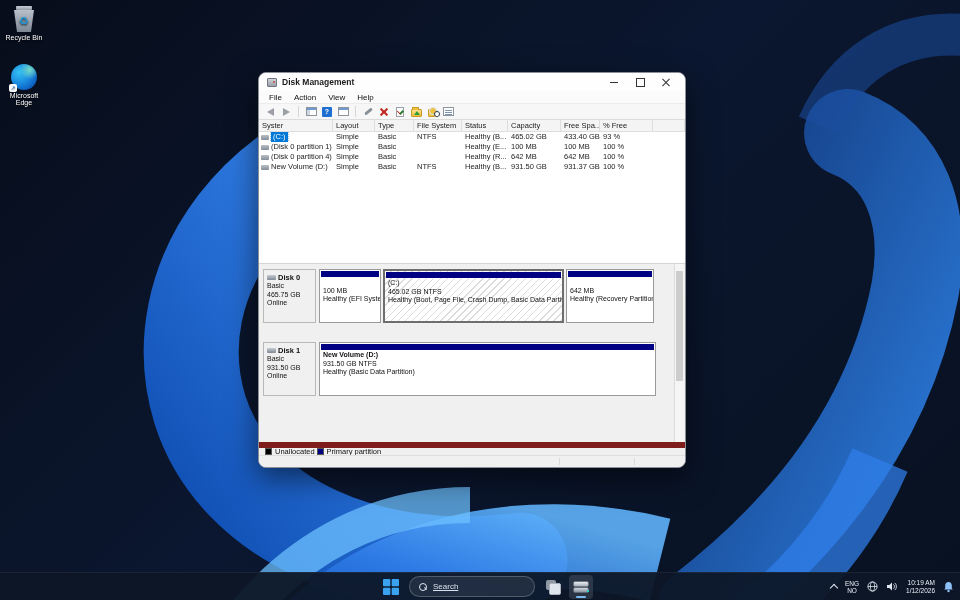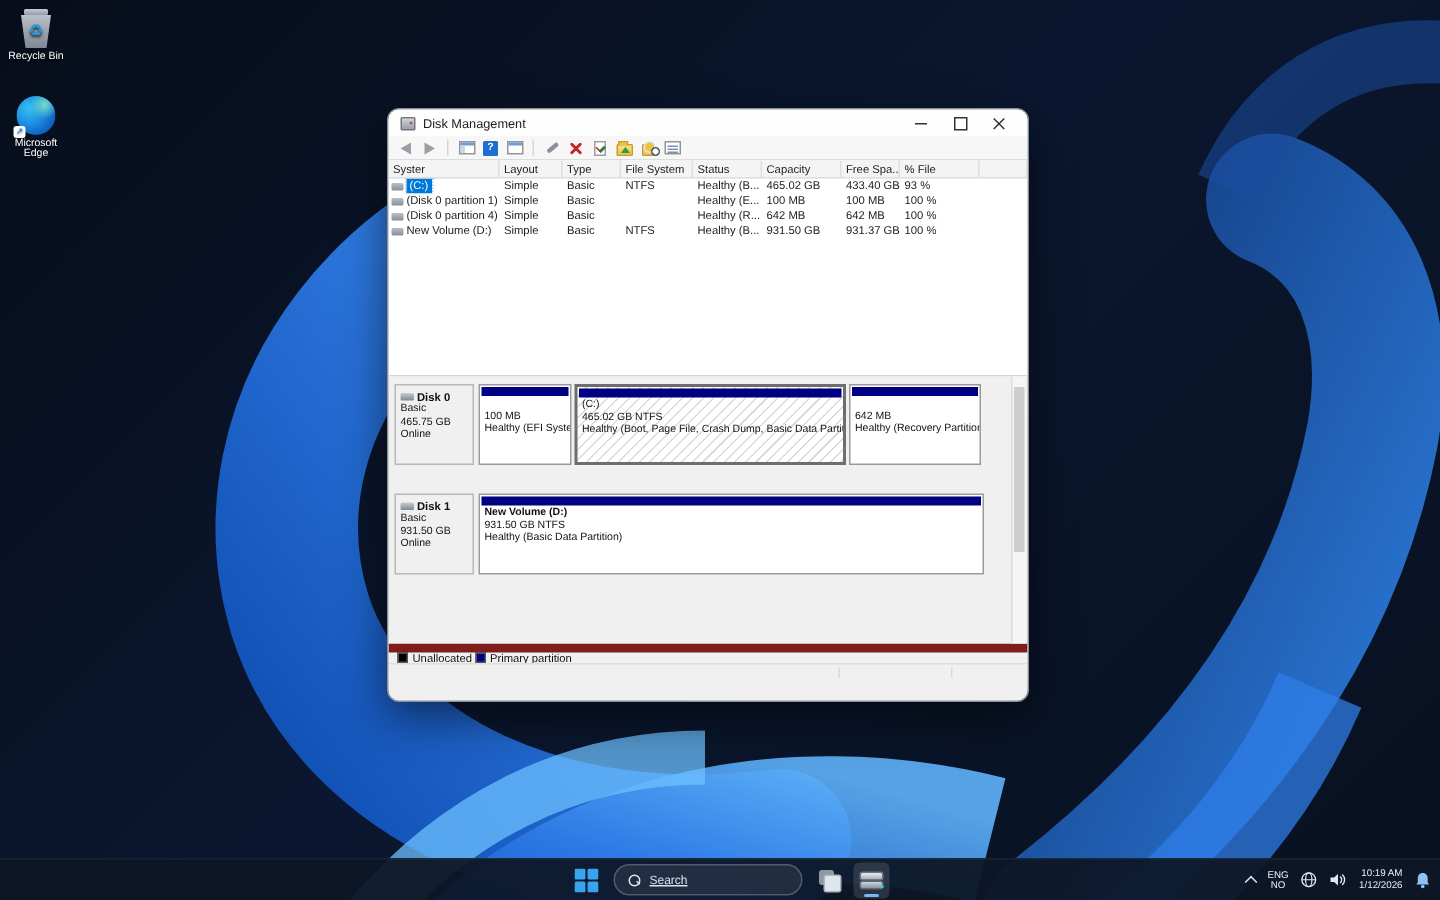--- a/index.html
+++ b/index.html
@@ -24,21 +24,21 @@
     background:
       radial-gradient(circle at 72% 22%, rgba(124,224,195,.95) 0%, rgba(124,224,195,0) 34%),
       radial-gradient(circle at 32% 32%, #35c1f1 0%, #1b8ae0 45%, #0d5fc0 75%, #0a4fae 100%); }
   .shortcut { position:absolute; left:-2px; bottom:-2px; width:8px; height:8px; background:#fff;
     border-radius:2px; font-size:6px; line-height:8px; color:#1b6fd0; text-align:center; }
 
   
   .w { position:absolute; left:258px; top:72px; width:428px; height:396px;
     background:#f0f0f0; border:1px solid #8a8f98; border-radius:8px; overflow:hidden;
     box-shadow:0 10px 30px rgba(0,0,0,.55); font-size:7.5px; color:#111; }
-  .tb { height:18px; display:flex; align-items:center; background:#fefefe; padding:0 6px; }
+  .tb { height:18px; display:flex; align-items:center; background:#fefefe; padding:0 6px;font-weight:bold; }
   .app-ico { width:10px; height:9px; margin:0 5px 0 2px; position:relative;
     background:linear-gradient(#cfd3d8,#9aa1aa); border:1px solid #707780; border-radius:1px; }
   .app-ico::after { content:""; position:absolute; right:1px; top:2px; width:2px; height:2px;
     background:#c34a3a; border-radius:50%; }
   .tb .title { flex:1; font-size:8.5px; color:#1b1b1b; }
   .capbtn { width:26px; height:16px; display:flex; align-items:center; justify-content:center; }
   .cap-min::after { content:""; width:8px; border-top:1px solid #333; }
   .cap-max::after { content:""; width:7px; height:7px; border:1px solid #333; }
   .cap-close { position:relative; }
   .cap-close::before,.cap-close::after { content:""; position:absolute; width:10px; height:1px;
@@ -203,20 +203,26 @@
   <div class="w">
 
     <div class="tb">
       <span class="app-ico"></span>
       <span class="title">Disk Management</span>
       <span class="capbtn cap-min"></span>
       <span class="capbtn cap-max"></span>
       <span class="capbtn cap-close"></span>
     </div>
 
+    <div class="mb">
+      <span class="mi">File</span>
+      <span class="mi">Action</span>
+      <span class="mi">View</span>
+      <span class="mi">Help</span>
+    </div>
 
     <div class="tlb">
       <span class="tico">
           <span class="arrow l"></span>
         </span>
       <span class="tico">
           <span class="arrow r"></span>
         </span>
       <span class="tsep"></span>
       <span class="tico">
@@ -251,21 +257,21 @@
 
     <div class="lp">
       <div class="grid hdr">
         <span class="hc">Syster</span>
         <span class="hc">Layout</span>
         <span class="hc">Type</span>
         <span class="hc">File System</span>
         <span class="hc">Status</span>
         <span class="hc">Capacity</span>
         <span class="hc">Free Spa...</span>
-        <span class="hc">% File</span>
+        <span class="hc">% Free</span>
         <span class="hc"></span>
       </div>
 
       <div class="grid vrow">
         <span class="c vol">
             <span class="vico"></span>
             <span class="selmark">(C:)</span>
           </span>
         <span class="c">Simple</span>
         <span class="c">Basic</span>

